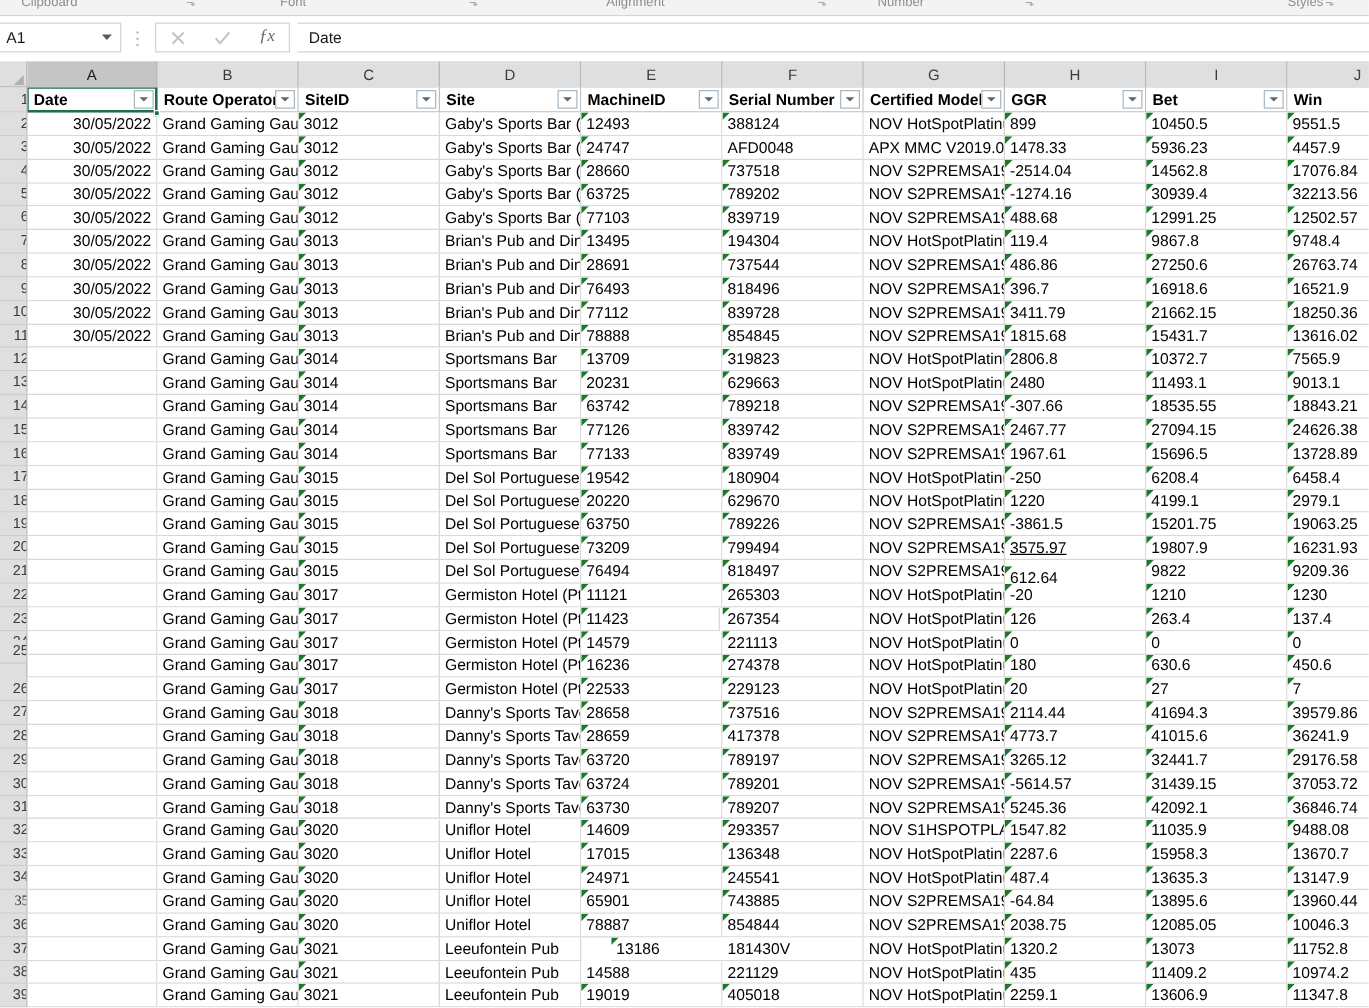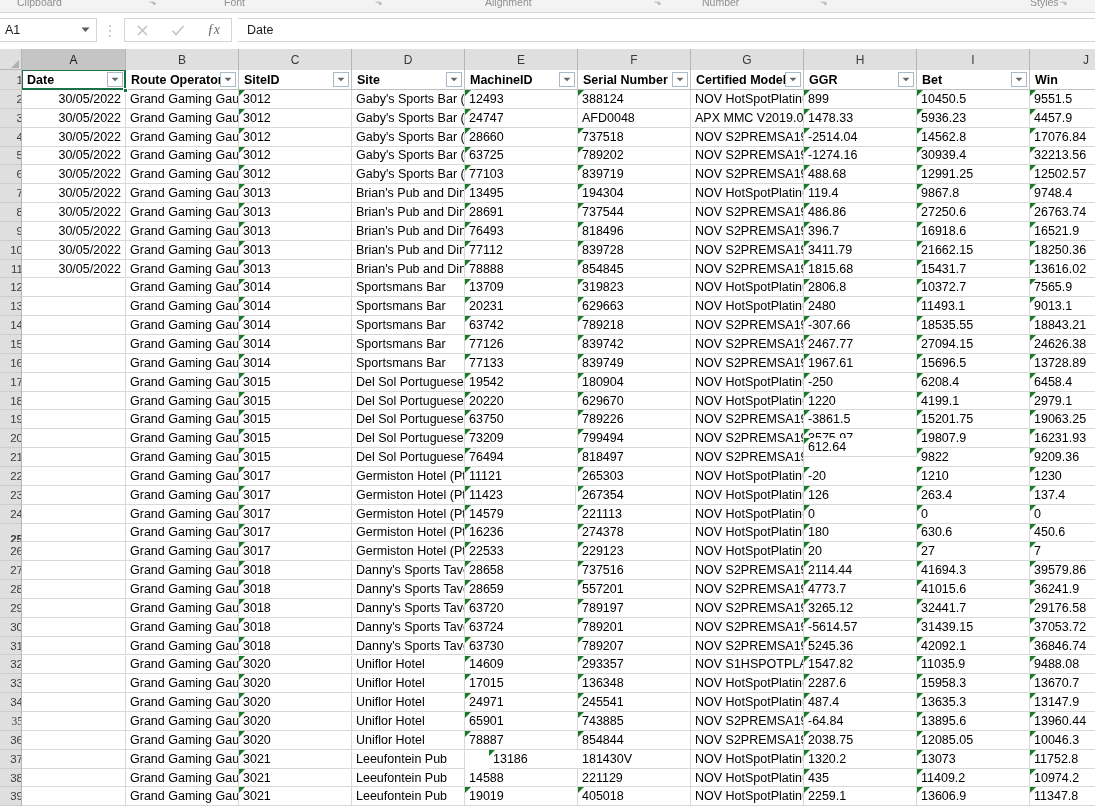--- a/index.html
+++ b/index.html
@@ -396,21 +396,21 @@
       </div>
       <div class="row-head" style="top: 397px; height: 18.85px;">
         <span>22</span>
       </div>
       <div class="row-head" style="top: 415.85px; height: 18.85px;">
         <span>23</span>
       </div>
       <div class="row-head" style="top: 434.7px; height: 18.85px;">
         <span>24</span>
       </div>
-      <div class="row-head" style="top: 460px; height: 18.85px; font-weight: bold;">
+      <div class="row-head" style="top: 442px; height: 18.85px;">
         <span>25</span>
       </div>
       <div class="row-head" style="top: 472.4px; height: 18.85px;">
         <span>26</span>
       </div>
       <div class="row-head" style="top: 491.25px; height: 18.85px;">
         <span>27</span>
       </div>
       <div class="row-head" style="top: 510.1px; height: 18.85px;">
         <span>28</span>
@@ -1226,21 +1226,21 @@
         <div class="errtri"></div>
         <span>76494</span>
       </div>
       <div class="cell txt" style="left: 556px; width: 113px; top: 378.15px; height: 18.85px;">
         <div class="errtri"></div>
         <span>818497</span>
       </div>
       <div class="cell txt" style="left: 669px; width: 113px; top: 378.15px; height: 18.85px;">
         <span>NOV S2PREMSA19</span>
       </div>
-      <div class="cell txt" style="left: 782px; width: 113px; top: 368px; height: 18.85px; text-align: center;">
+      <div class="cell txt" style="left: 782px; width: 113px; top: 383px; height: 18.85px; text-align: center;">
         <div class="errtri"></div>
         <span>612.64</span>
       </div>
       <div class="cell txt" style="left: 895px; width: 113px; top: 378.15px; height: 18.85px;">
         <div class="errtri"></div>
         <span>9822</span>
       </div>
       <div class="cell txt" style="left: 1008px; width: 113px; top: 378.15px; height: 18.85px;">
         <div class="errtri"></div>
         <span>9209.36</span>
@@ -1473,21 +1473,21 @@
       </div>
       <div class="cell txt" style="left: 330px; width: 113px; top: 510.1px; height: 18.85px;">
         <span>Danny's Sports Tavern</span>
       </div>
       <div class="cell txt" style="left: 443px; width: 113px; top: 510.1px; height: 18.85px;">
         <div class="errtri"></div>
         <span>28659</span>
       </div>
       <div class="cell txt" style="left: 556px; width: 113px; top: 510.1px; height: 18.85px;">
         <div class="errtri"></div>
-        <span>557201</span>
+        <span>417378</span>
       </div>
       <div class="cell txt" style="left: 669px; width: 113px; top: 510.1px; height: 18.85px;">
         <span>NOV S2PREMSA19</span>
       </div>
       <div class="cell txt" style="left: 782px; width: 113px; top: 510.1px; height: 18.85px;">
         <div class="errtri"></div>
         <span>4773.7</span>
       </div>
       <div class="cell txt" style="left: 895px; width: 113px; top: 510.1px; height: 18.85px;">
         <div class="errtri"></div>

